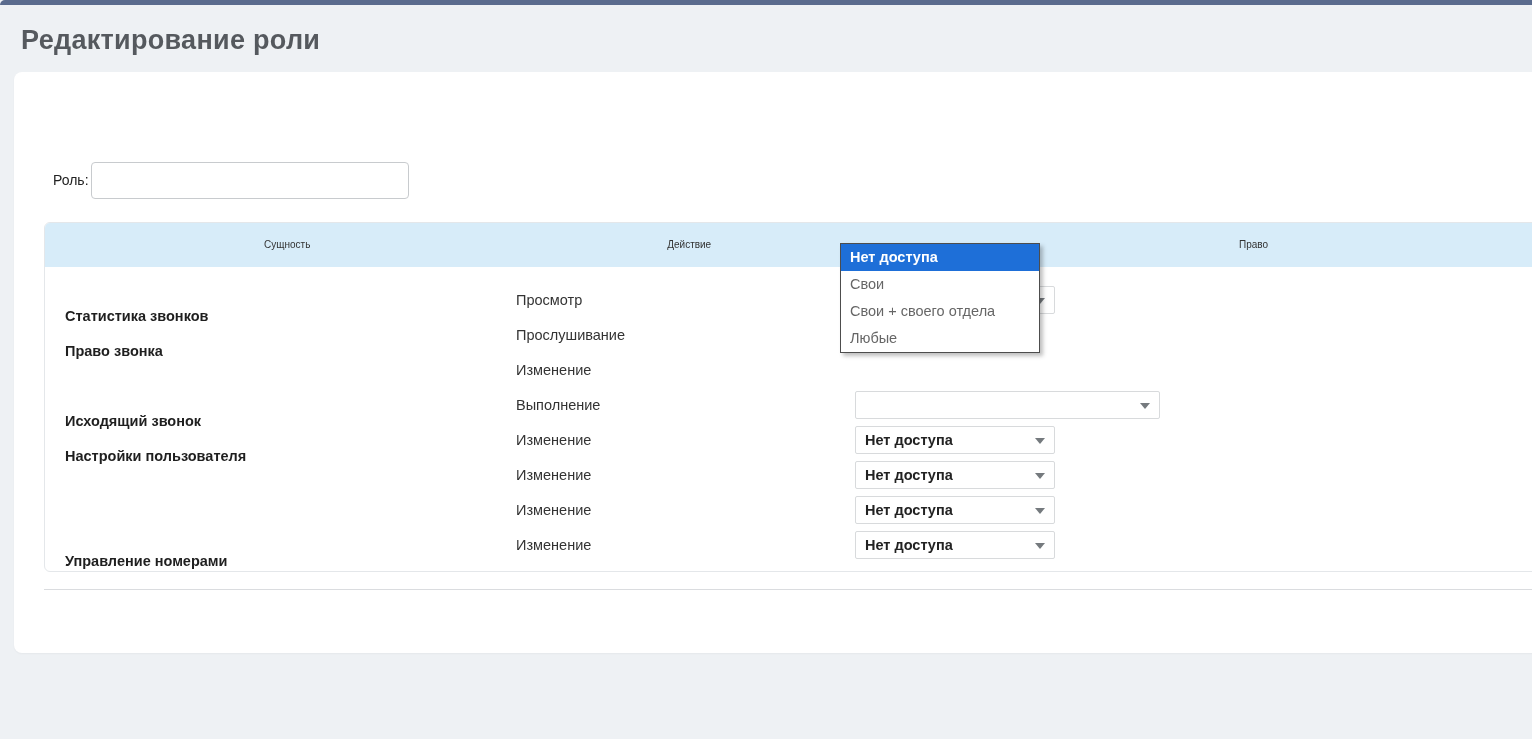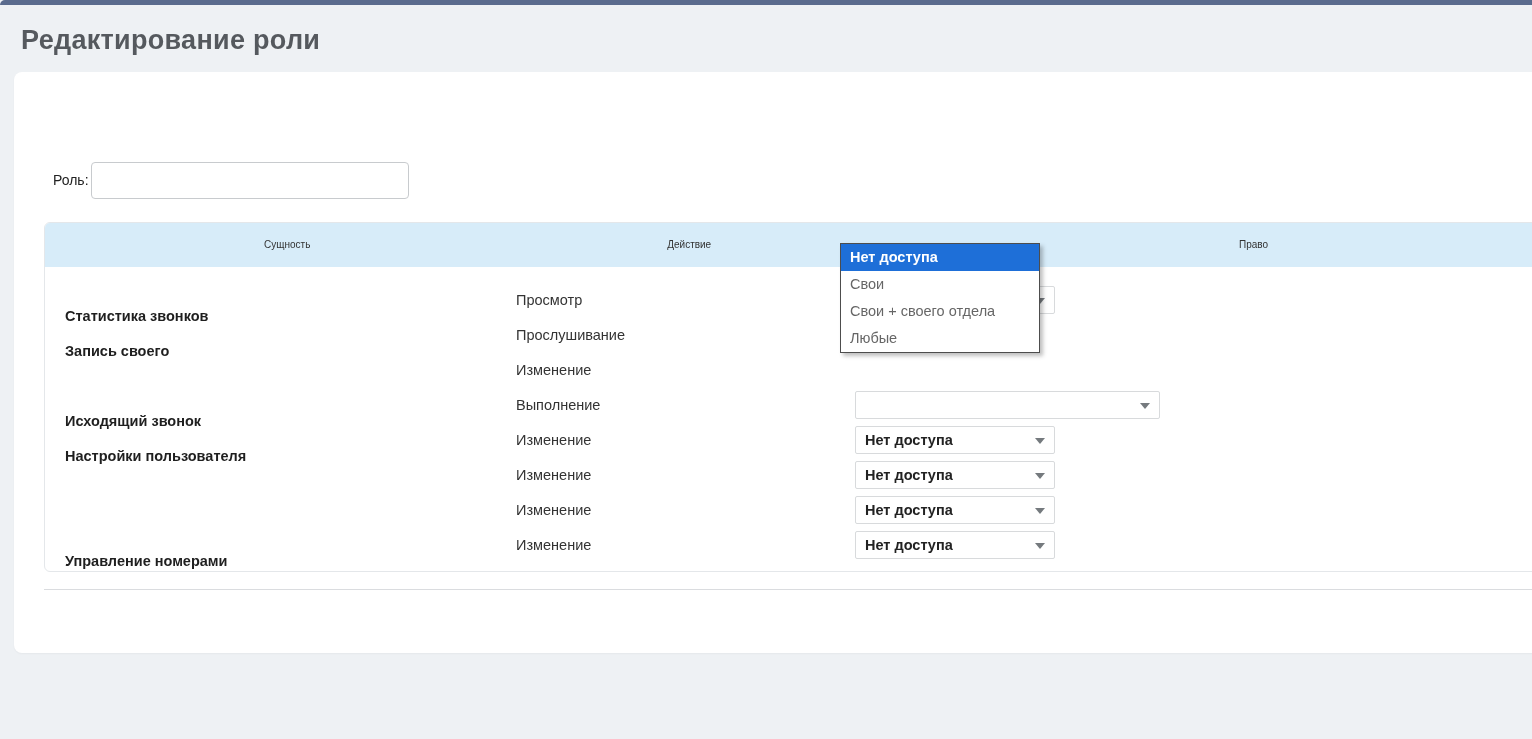--- a/index.html
+++ b/index.html
@@ -110,21 +110,21 @@
     <div class="trow" style="top:60px">
       <span class="entity">Статистика звонков</span>
       <span class="action">Просмотр</span>
       <div class="sel">
         <span class="sel-text">Нет доступа</span>
         <span class="arrow"></span>
       </div>
     </div>
 
     <div class="trow" style="top:95px">
-      <span class="entity">Запись своего</span>
+      <span class="entity">Право звонка</span>
       <span class="action">Прослушивание</span>
     </div>
 
     <div class="trow" style="top:130px">
       <span class="entity"></span>
       <span class="action">Изменение</span>
     </div>
 
     <div class="trow" style="top:165px">
       <span class="entity">Исходящий звонок</span>

